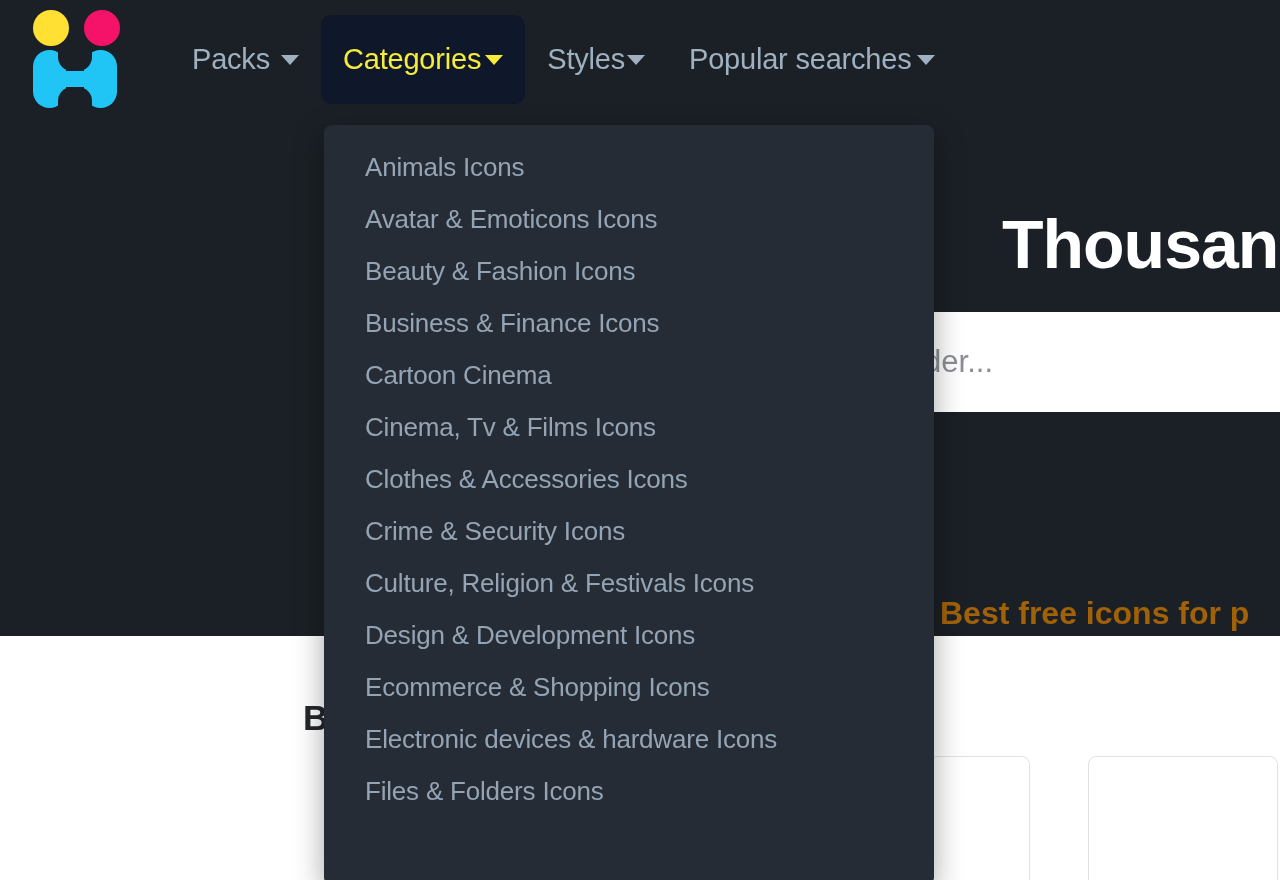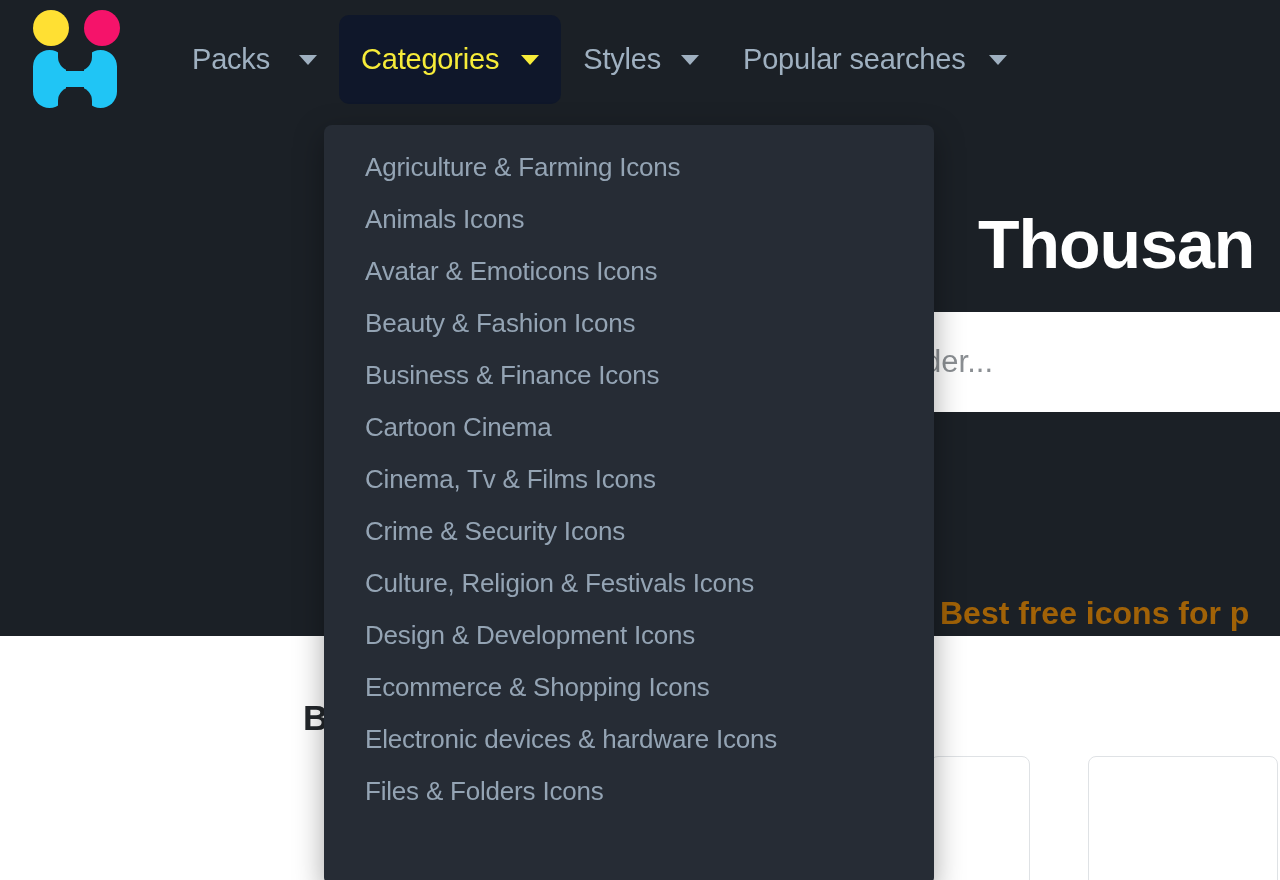--- a/index.html
+++ b/index.html
@@ -97,21 +97,21 @@
     left: 170px;
     top: 0;
     height: 120px;
     display: flex;
     align-items: flex-start;
   }
 
   .nav-item {
     display: flex;
     align-items: center;
-    gap: 24px;
+    gap: 6px;
     height: 89px;
     margin-top: 15px;
     padding: 0 22px;
     color: #9fb0c0;
     font-size: 29px;
     letter-spacing: -0.2px;
     border-radius: 10px;
     cursor: pointer;
     white-space: nowrap;
   }
@@ -156,21 +156,21 @@
     font-size: 26px;
     letter-spacing: -0.2px;
     white-space: nowrap;
     cursor: pointer;
     text-decoration: none;
   }
 
   
   .hero-title {
     position: absolute;
-    left: 978px;
+    left: 1002px;
     top: 205px;
     font-size: 68px;
     font-weight: bold;
     color: #ffffff;
     white-space: nowrap;
     letter-spacing: -1px;
     z-index: 2;
   }
 
   .search-box {
@@ -299,27 +299,27 @@
 
       <div class="nav-item popular">
         <span>Popular searches</span>
         <span class="caret"></span>
       </div>
 
     </div>
   </div>
 
   <div class="dropdown" id="categories-dropdown">
-      <a class="dropdown-item">Agriculture &amp; Farming Icons</a>
       <a class="dropdown-item">Animals Icons</a>
       <a class="dropdown-item">Avatar &amp; Emoticons Icons</a>
       <a class="dropdown-item">Beauty &amp; Fashion Icons</a>
       <a class="dropdown-item">Business &amp; Finance Icons</a>
       <a class="dropdown-item">Cartoon Cinema</a>
       <a class="dropdown-item">Cinema, Tv &amp; Films Icons</a>
+      <a class="dropdown-item">Clothes &amp; Accessories Icons</a>
       <a class="dropdown-item">Crime &amp; Security Icons</a>
       <a class="dropdown-item">Culture, Religion &amp; Festivals Icons</a>
       <a class="dropdown-item">Design &amp; Development Icons</a>
       <a class="dropdown-item">Ecommerce &amp; Shopping Icons</a>
       <a class="dropdown-item">Electronic devices &amp; hardware Icons</a>
       <a class="dropdown-item">Files &amp; Folders Icons</a>
     </div>
 
 </div>
 

